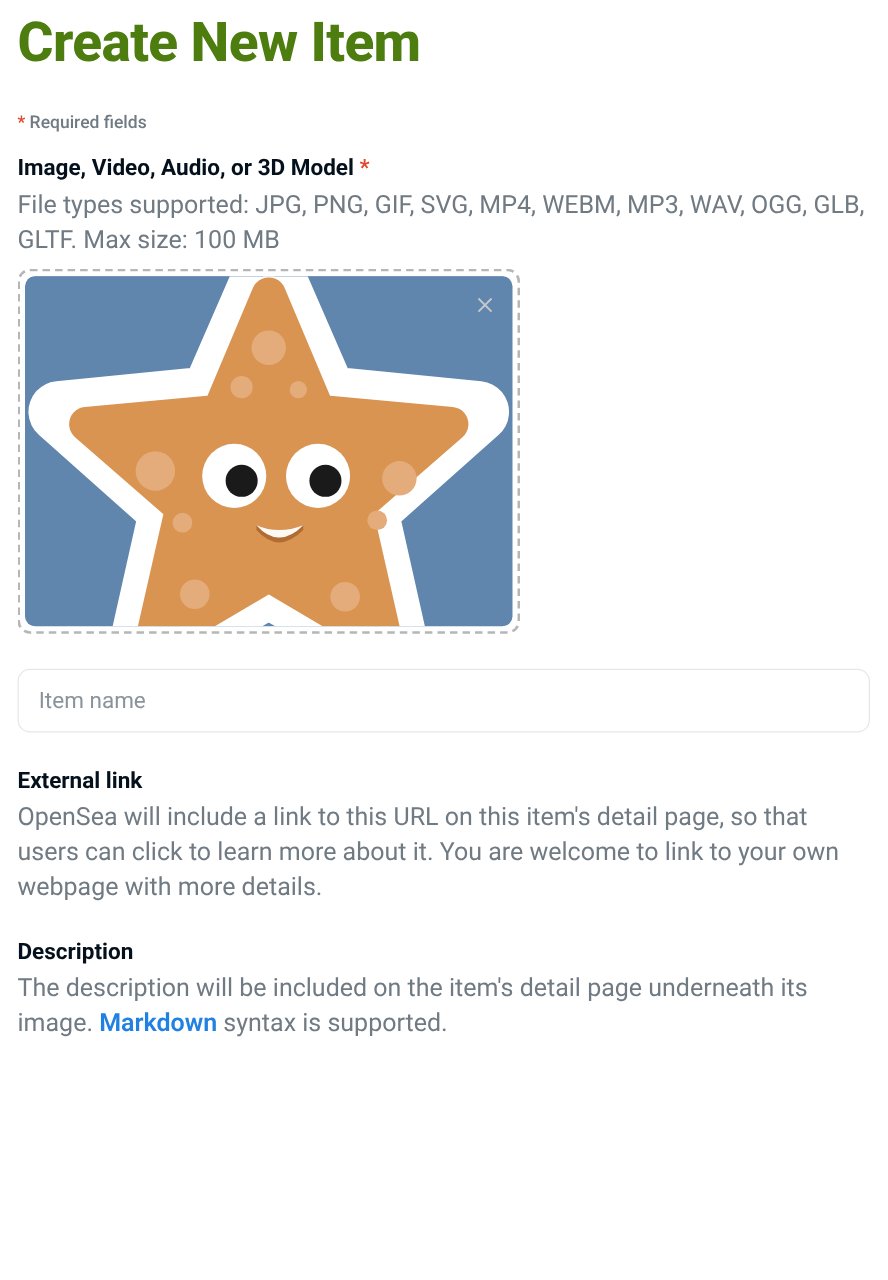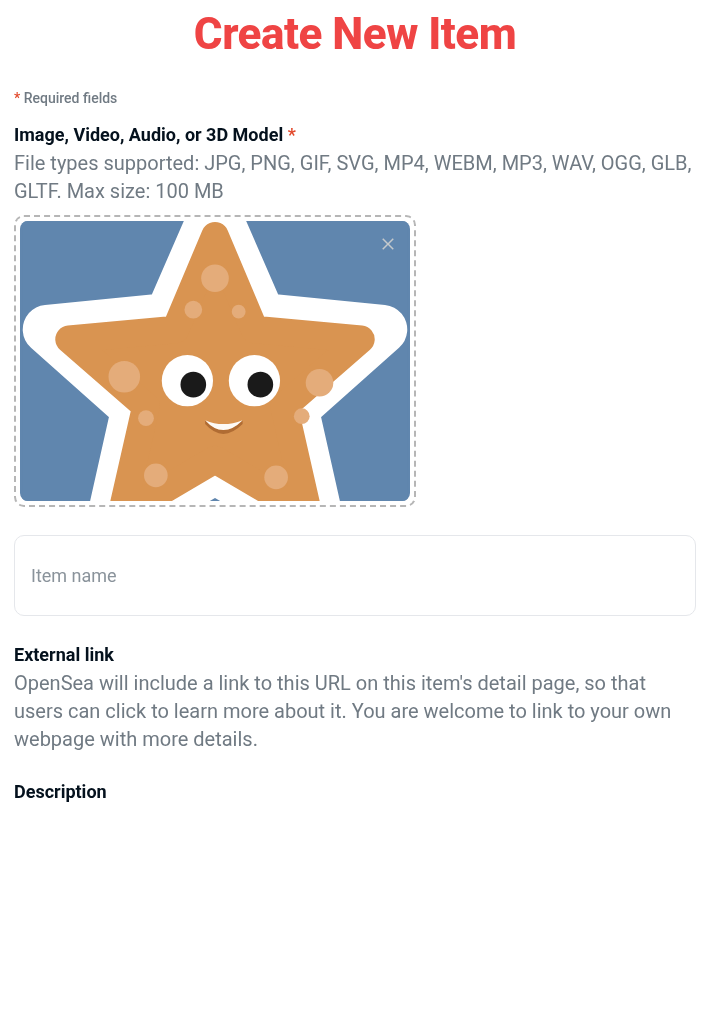--- a/index.html
+++ b/index.html
@@ -6,24 +6,23 @@
     body {
       font-family: -apple-system, BlinkMacSystemFont, "Segoe UI", Roboto, "Helvetica Neue", Arial, sans-serif;
       background: #fff;
       color: #04111D;
       width: 710px;
       padding: 0 14px;
     }
     h1.page-title {
       font-size: 44px;
       font-weight: 800;
-      color: #ef4444;
+      color: #4d7c0f;
       margin: 8px 0 30px 0;
       letter-spacing: -0.5px;
-      text-align: center;
     }
     .required-note {
       font-size: 14px;
       color: #707A83;
       font-weight: 500;
       margin-bottom: 18px;
     }
     .required-star { color: #E2492C; }
     .field-block { margin-bottom: 28px; }
     .field-label {
@@ -73,21 +72,21 @@
       justify-content:center;
       color: #C5C9CC;
       cursor:pointer;
       z-index: 5;
     }
     .remove-btn svg { width: 18px; height: 18px; }
     input.text-input, textarea.text-input {
       width: 100%;
       border: 1px solid #E5E7EB;
       border-radius: 10px;
-      padding: 29px 16px;
+      padding: 14px 16px;
       font-size: 18px;
       color: #04111D;
       outline: none;
       font-family: inherit;
     }
     input.text-input::placeholder, textarea.text-input::placeholder {
       color: #8A939B;
     }
     textarea.text-input {
       min-height: 130px;
@@ -158,13 +157,16 @@
   <input type="text" class="text-input" placeholder="Item name" style="">
 </div>
 
 <div class="field-block">
   <div class="field-label">External link</div>
   <div class="field-help">OpenSea will include a link to this URL on this item's detail page, so that users can click to learn more about it. You are welcome to link to your own webpage with more details.</div>
 </div>
 
 <div class="field-block">
   <div class="field-label">Description</div>
+  <div class="field-help">
+    <span>The description will be included on the item's detail page underneath its image. </span><a href="#">Markdown</a><span> syntax is supported.</span>
+  </div>
 </div>
 
 </body></html>

